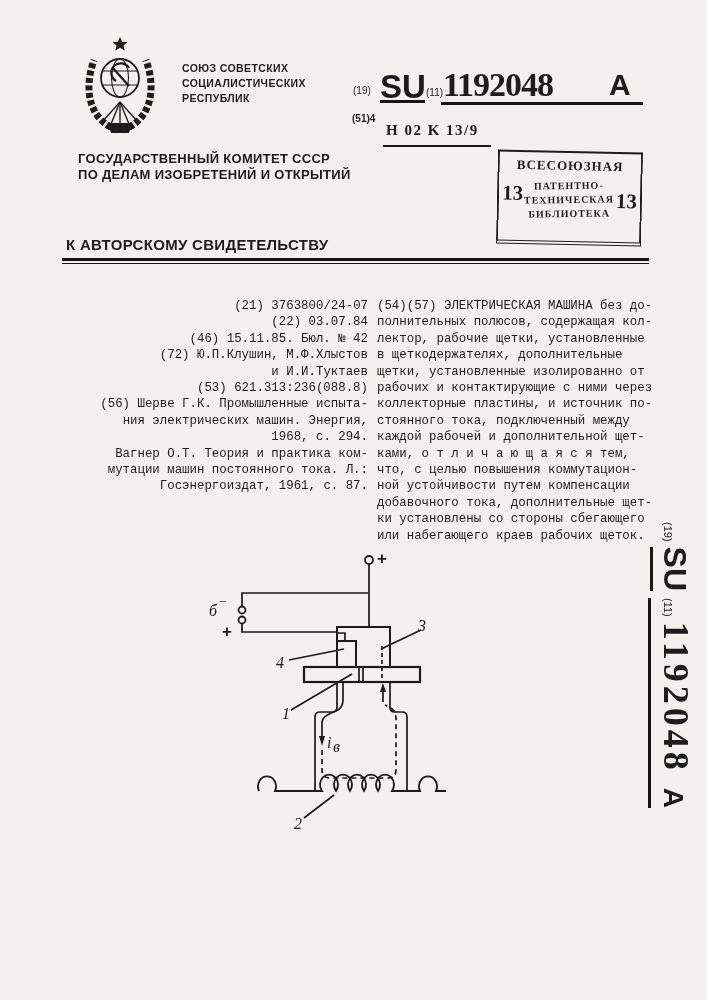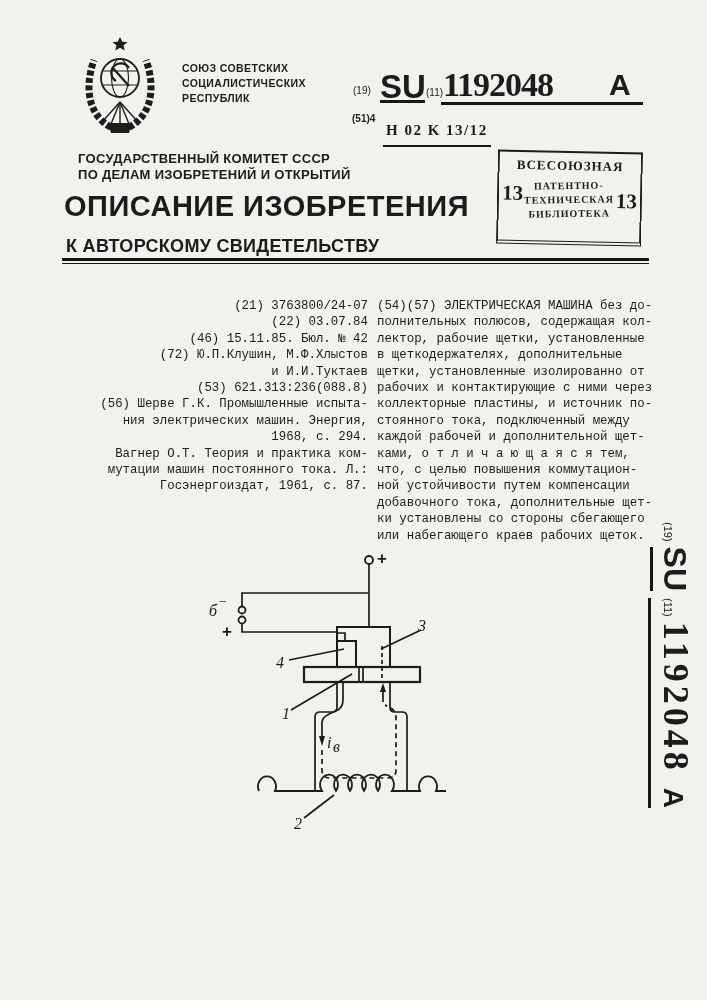--- a/index.html
+++ b/index.html
@@ -30,21 +30,21 @@
     transform:rotate(1.2deg);transform-origin:50% 50%;
     font-family:"Liberation Serif",serif;font-weight:bold;text-align:center;
   }
   .stamp-line1{margin-top:5px;font-size:13px;letter-spacing:1px;}
   .stamp-mid{display:flex;align-items:flex-start;justify-content:space-between;padding:2px 3px 0 3px;}
   .stamp-13l{font-size:21px;margin-top:6px;}
   .stamp-13r{font-size:21px;margin-top:12px;}
   .stamp-center{font-size:10px;line-height:14px;letter-spacing:1px;transform:rotate(-2deg);margin-top:3px;}
   
   .title-main{left:64px;top:192px;font-size:29px;font-weight:bold;letter-spacing:.5px;}
-  .title-sub{left:66px;top:237px;font-size:18px;font-weight:bold;letter-spacing:.3px;}
+  .title-sub{left:66px;top:237px;font-size:15px;font-weight:bold;letter-spacing:.3px;}
   .rule{position:absolute;left:62px;top:258px;width:587px;height:2px;border-top:3px solid #141414;border-bottom:1px solid #141414;}
   
   .col{position:absolute;top:298px;width:292px;font-family:"Liberation Mono","DejaVu Sans Mono",monospace;font-size:12.4px;line-height:16.4px;}
   .col-left{left:76px;text-align:right;}
   .col-right{left:377px;}
   
   .sidebar{
     position:absolute;left:697px;top:522px;width:300px;height:60px;
     transform-origin:0 0;transform:rotate(90deg);
     display:flex;align-items:baseline;
@@ -96,37 +96,36 @@
 
   <div class="t s19">(19)</div>
   <div class="t su">SU</div>
   <div class="t s11">(11)</div>
   <div class="t docnum">1192048</div>
   <div class="t kind">A</div>
   <div class="uline" style="left:380px;top:100px;width:45px;height:3px;"></div>
   <div class="uline" style="left:441px;top:102px;width:202px;height:3px;"></div>
 
   <div class="t ipc-prefix">(51)4</div>
-  <div class="t ipc-code">H 02 K 13/12</div>
+  <div class="t ipc-code">H 02 K 13/9</div>
   <div class="uline" style="left:383px;top:145px;width:108px;height:2px;"></div>
 
   <div class="stamp">
     <div class="stamp-line1">ВСЕСОЮЗНАЯ</div>
     <div class="stamp-mid">
       <div class="stamp-13l">13</div>
       <div class="stamp-center">
         <div>ПАТЕНТНО-</div>
         <div>ТЕХНИЧЕСКАЯ</div>
         <div>БИБЛИОТЕКА</div>
       </div>
       <div class="stamp-13r">13</div>
     </div>
   </div>
 
-  <div class="t title-main">ОПИСАНИЕ ИЗОБРЕТЕНИЯ</div>
   <div class="t title-sub">К АВТОРСКОМУ СВИДЕТЕЛЬСТВУ</div>
   <div class="rule"></div>
 
   <div class="col col-left pre">(21) 3763800/24-07
 (22) 03.07.84
 (46) 15.11.85. Бюл. № 42
 (72) Ю.П.Клушин, М.Ф.Хлыстов
 и И.И.Туктаев
 (53) 621.313:236(088.8)
 (56) Шерве Г.К. Промышленные испыта-

